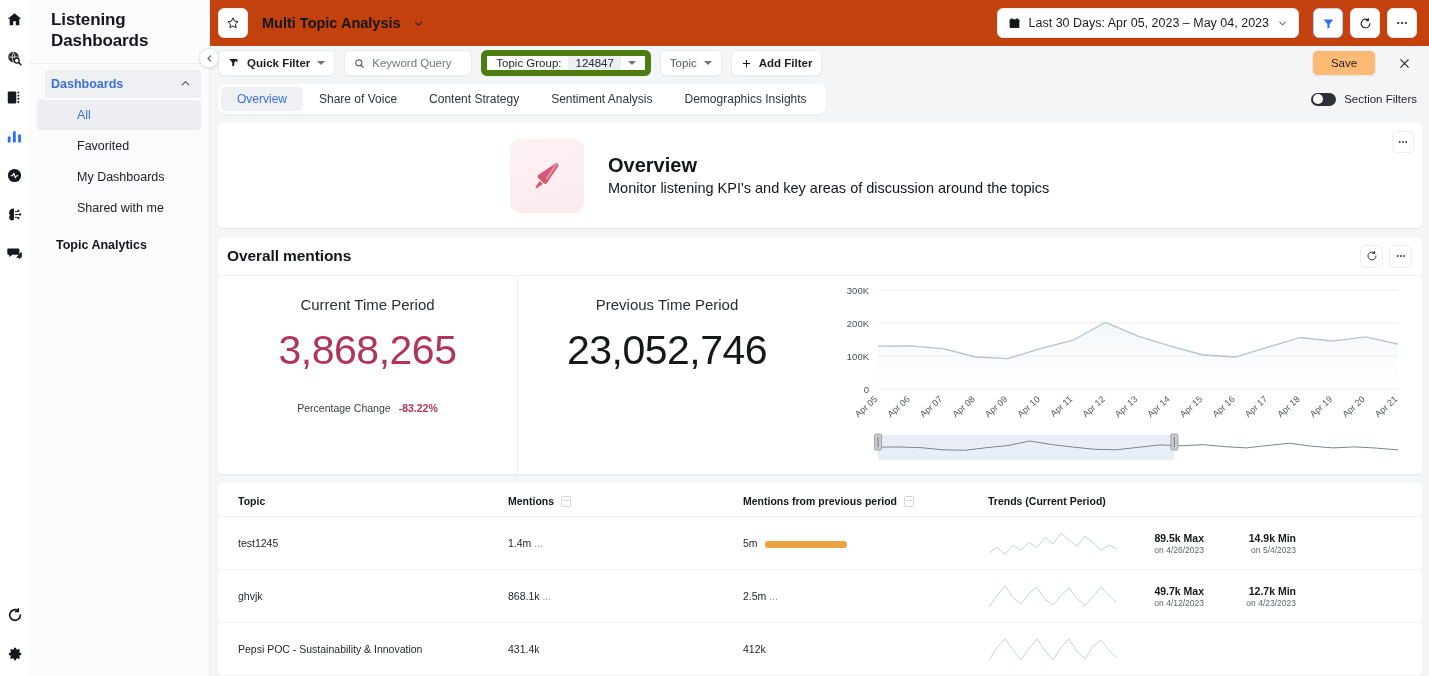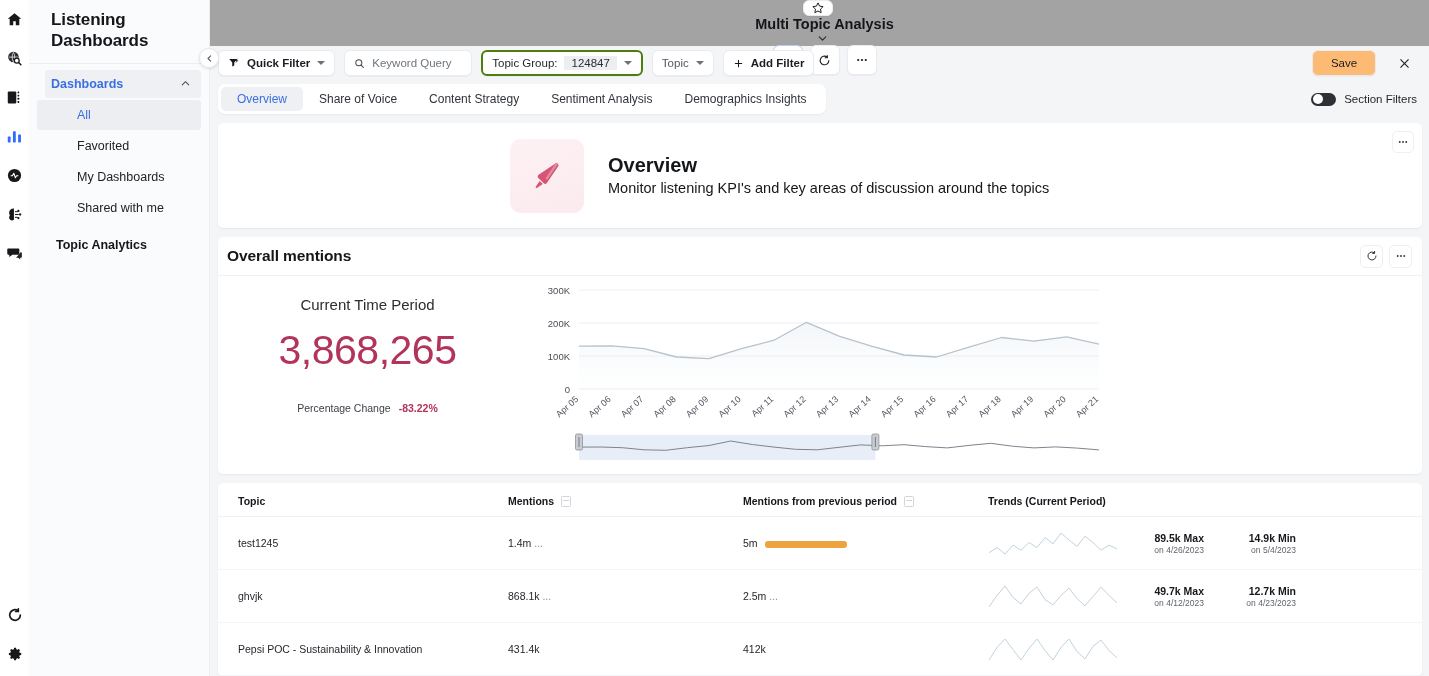--- a/index.html
+++ b/index.html
@@ -63,22 +63,21 @@
     box-shadow: 0 1px 3px rgba(16,24,40,.12);
     display: flex; align-items: center; justify-content: center;
     cursor: pointer; z-index: 20; color: #5a5e66;
   }
 
   
   .main { flex: 1 1 auto; height: 676px; position: relative; overflow: hidden; background: #f4f5f7; }
 
   .topbar {
     height: 46px; display: flex; align-items: center; padding: 0 12px 0 8px;
-    background: #a3a3a3;
-    flex-direction: column;
+    background: #c2410c;
   }
   .icon-btn {
     width: 30px; height: 30px; border-radius: 6px; background: #fff;
     border: 1px solid #e9ebee; display: flex; align-items: center; justify-content: center;
     cursor: pointer; color: #1b1d21; box-shadow: 0 1px 1px rgba(16,24,40,.04);
   }
   .dash-title { font-size: 14.5px; font-weight: 700; margin-left: 14px; color: #14161a; }
   .title-chev {
     width: 18px; height: 18px; margin-left: 9px; border-radius: 50%;
     display: flex; align-items: center; justify-content: center; cursor: pointer; color: #2b2e33;
@@ -101,21 +100,21 @@
   }
   .chip {
     height: 26px; display: flex; align-items: center; gap: 7px;
     background: #fff; border: 1px solid #e9ebee; border-radius: 6px;
     padding: 0 9px; font-size: 11.5px; font-weight: 700; color: #1b1d21;
     cursor: pointer; box-shadow: 0 1px 1px rgba(16,24,40,.04); white-space: nowrap;
   }
   .chip.plain { font-weight: 400; color: #54585f; }
   .chip.kw { width: 128px; }
   .chip.kw .ph { color: #70757d; font-weight: 400; }
-  .chip.active-outline { border: 2px solid #4d7c0f; }
+  .chip.active-outline { border: 6px solid #4d7c0f; }
   .chip .val {
     background: #eceef1; border-radius: 0; padding: 1px 7px;
     font-weight: 400; color: #2a2d32; font-size: 11.5px;
   }
   .caret { width: 0; height: 0; border-left: 4px solid transparent; border-right: 4px solid transparent; border-top: 4px solid #6c7078; }
   .fb-spacer { flex: 1 1 auto; }
   .save-btn {
     height: 26px; min-width: 64px; display: flex; align-items: center; justify-content: center;
     background: #fdba74; border: 1px solid #e9ebee; border-radius: 6px;
     font-size: 11.5px; color: #1b1d21; cursor: pointer; box-shadow: 0 1px 1px rgba(16,24,40,.04);
@@ -322,20 +321,36 @@
       </div>
       <div class="dash-title">Multi Topic Analysis</div>
       <div class="title-chev">
         <svg width="13" height="13" viewBox="0 0 24 24" fill="none" stroke="currentColor" stroke-width="2.2" stroke-linecap="round" stroke-linejoin="round">
             <path d="M6 9l6 6 6-6"></path>
           </svg>
       </div>
 
       <div class="topbar-spacer"></div>
 
+      <div class="daterange">
+        <span class="cal">
+          <svg width="13" height="13" viewBox="0 0 24 24" fill="currentColor">
+              <rect x="3" y="4.5" width="18" height="16" rx="2"></rect>
+              <rect x="3" y="4.5" width="18" height="4" rx="1.5" fill="currentColor"></rect>
+              <rect x="6" y="2" width="2.4" height="4" rx="1" fill="currentColor"></rect>
+              <rect x="15.6" y="2" width="2.4" height="4" rx="1" fill="currentColor"></rect>
+            </svg>
+        </span>
+        <span>Last 30 Days: Apr 05, 2023 – May 04, 2023</span>
+        <span style="color:#6c7078;display:flex">
+          <svg width="11" height="11" viewBox="0 0 24 24" fill="none" stroke="currentColor" stroke-width="2.2" stroke-linecap="round" stroke-linejoin="round">
+              <path d="M6 9l6 6 6-6"></path>
+            </svg>
+        </span>
+      </div>
 
       <div class="topbar-actions">
         <div class="icon-btn filter-on">
           <svg width="13" height="13" viewBox="0 0 24 24" fill="currentColor">
               <path d="M3 4.5h18l-7 8.3v6.4l-4 2.3v-8.7z"></path>
             </svg>
         </div>
         <div class="icon-btn">
           <svg width="13" height="13" viewBox="0 0 24 24" fill="none" stroke="currentColor" stroke-width="2" stroke-linecap="round">
               <path d="M20 12a8 8 0 1 1-3.3-6.5"></path>
@@ -476,20 +491,24 @@
         </div>
 
         <div class="mentions-body">
           <div class="kpi">
             <div class="kpi-label">Current Time Period</div>
             <div class="kpi-value neg">3,868,265</div>
             <div class="kpi-delta">
               <span>Percentage Change</span>
               <b>-83.22%</b>
             </div>
+          </div>
+          <div class="kpi">
+            <div class="kpi-label">Previous Time Period</div>
+            <div class="kpi-value dark">23,052,746</div>
           </div>
 
           <div class="chart-wrap">
             <svg id="lineChart" width="600" height="198" viewBox="0 0 600 198">
                 <line x1="62" x2="582" y1="113" y2="113" stroke="#eceef1" stroke-width="1"></line>
                 <text x="53" y="116.5" text-anchor="end" font-size="9.5" fill="#4a4e55" font-family="&quot;Liberation Sans&quot;, sans-serif">0</text>
                 <line x1="62" x2="582" y1="80" y2="80" stroke="#eceef1" stroke-width="1"></line>
                 <text x="53" y="83.5" text-anchor="end" font-size="9.5" fill="#4a4e55" font-family="&quot;Liberation Sans&quot;, sans-serif">100K</text>
                 <line x1="62" x2="582" y1="47" y2="47" stroke="#eceef1" stroke-width="1"></line>
                 <text x="53" y="50.5" text-anchor="end" font-size="9.5" fill="#4a4e55" font-family="&quot;Liberation Sans&quot;, sans-serif">200K</text>

